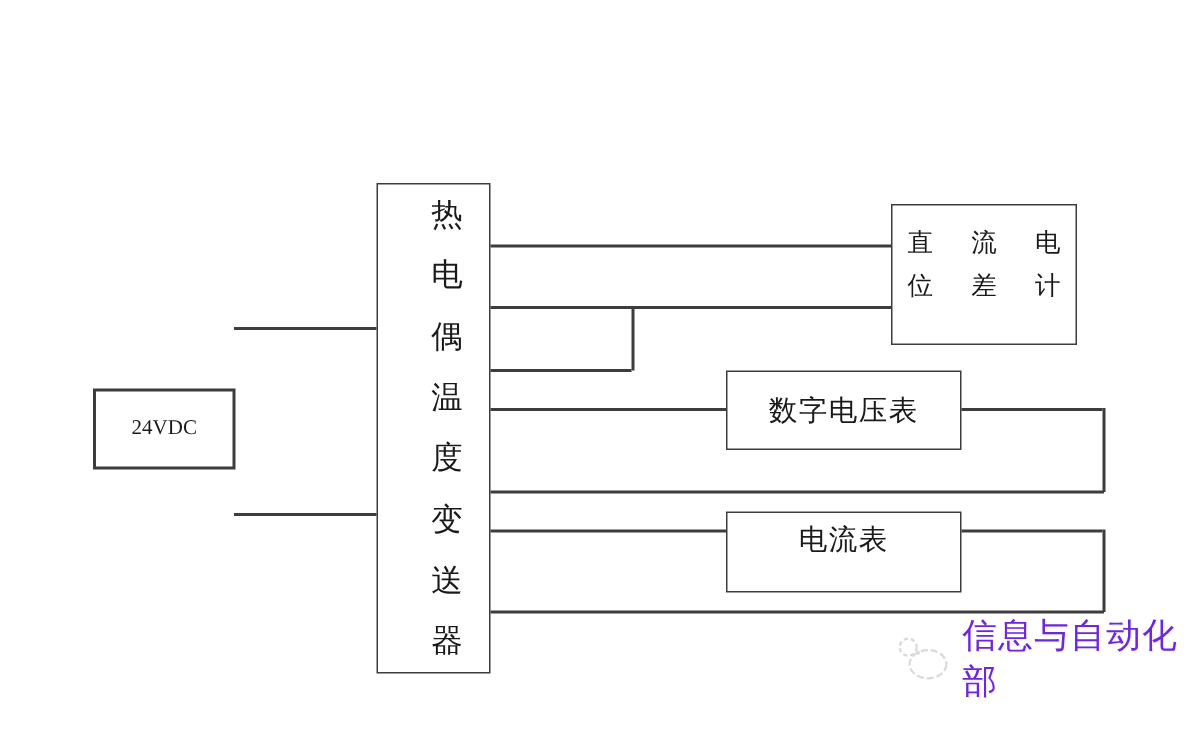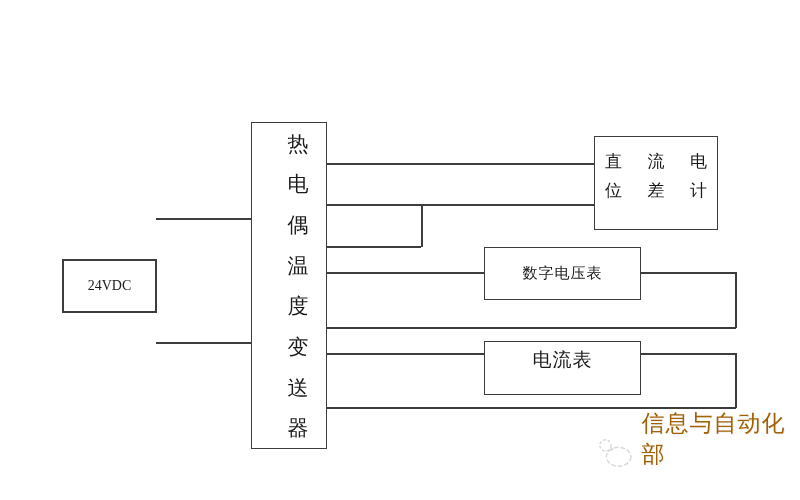--- a/index.html
+++ b/index.html
@@ -46,40 +46,40 @@
     font-size: 17px;
   }
   .pot-row {
     display: flex; justify-content: space-between;
     height: 29px; align-items: center;
   }
   
   .box-voltmeter {
     left: 484px; top: 247px; width: 157px; height: 53px;
     display: flex; align-items: center; justify-content: center;
-    font-size: 15px; letter-spacing: 1px;
+    font-size: 19px; letter-spacing: 1px;
   }
   .box-ammeter {
     left: 484px; top: 341px; width: 157px; height: 54px;
     display: flex; align-items: center; justify-content: center;
     padding-bottom: 16px; font-size: 19px; letter-spacing: 1px;
   }
   
   .wire-h {
     position: absolute; height: 1.5px; background: #3d3d3d;
   }
   .wire-v {
     position: absolute; width: 1.5px; background: #3d3d3d;
   }
   
   .watermark {
     position: absolute;
     left: 596px; top: 408px;
-    display: flex; align-items: flex-end;
-    color: #a16207;
+    display: flex; align-items: center;
+    color: #6d28d9;
   }
   .watermark-text {
     font-size: 23px;
     letter-spacing: 1px;
     margin-left: 4px;
     text-shadow: 1px 1px 0 #f3f3f3;
   }
 </style>
 </head>
 <body>

